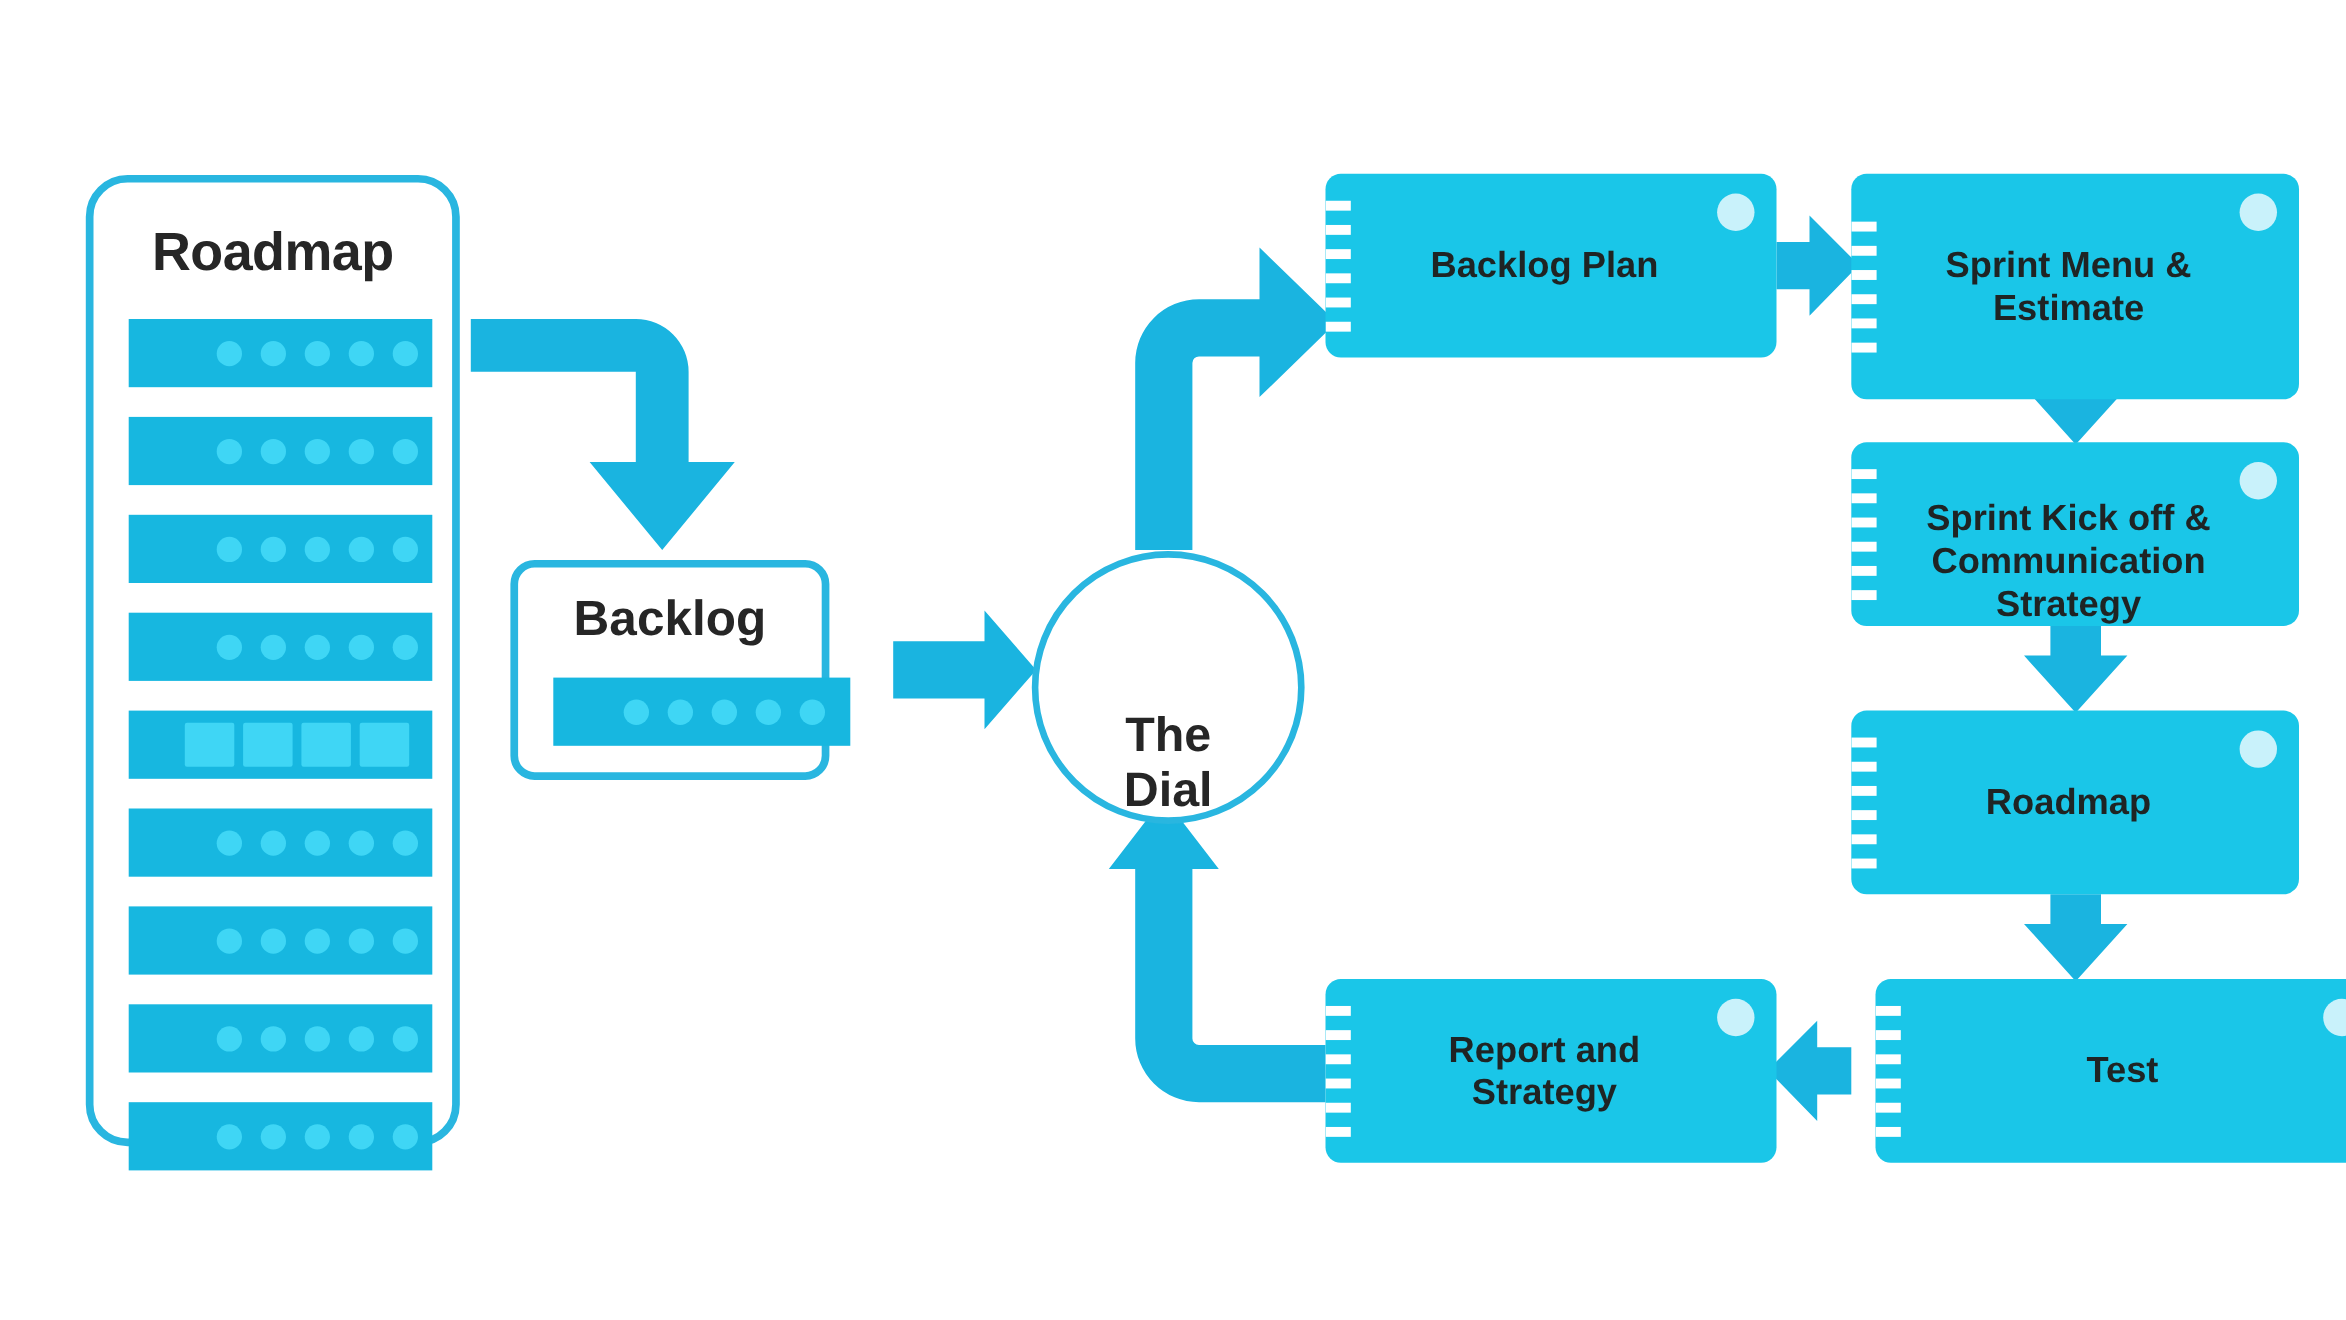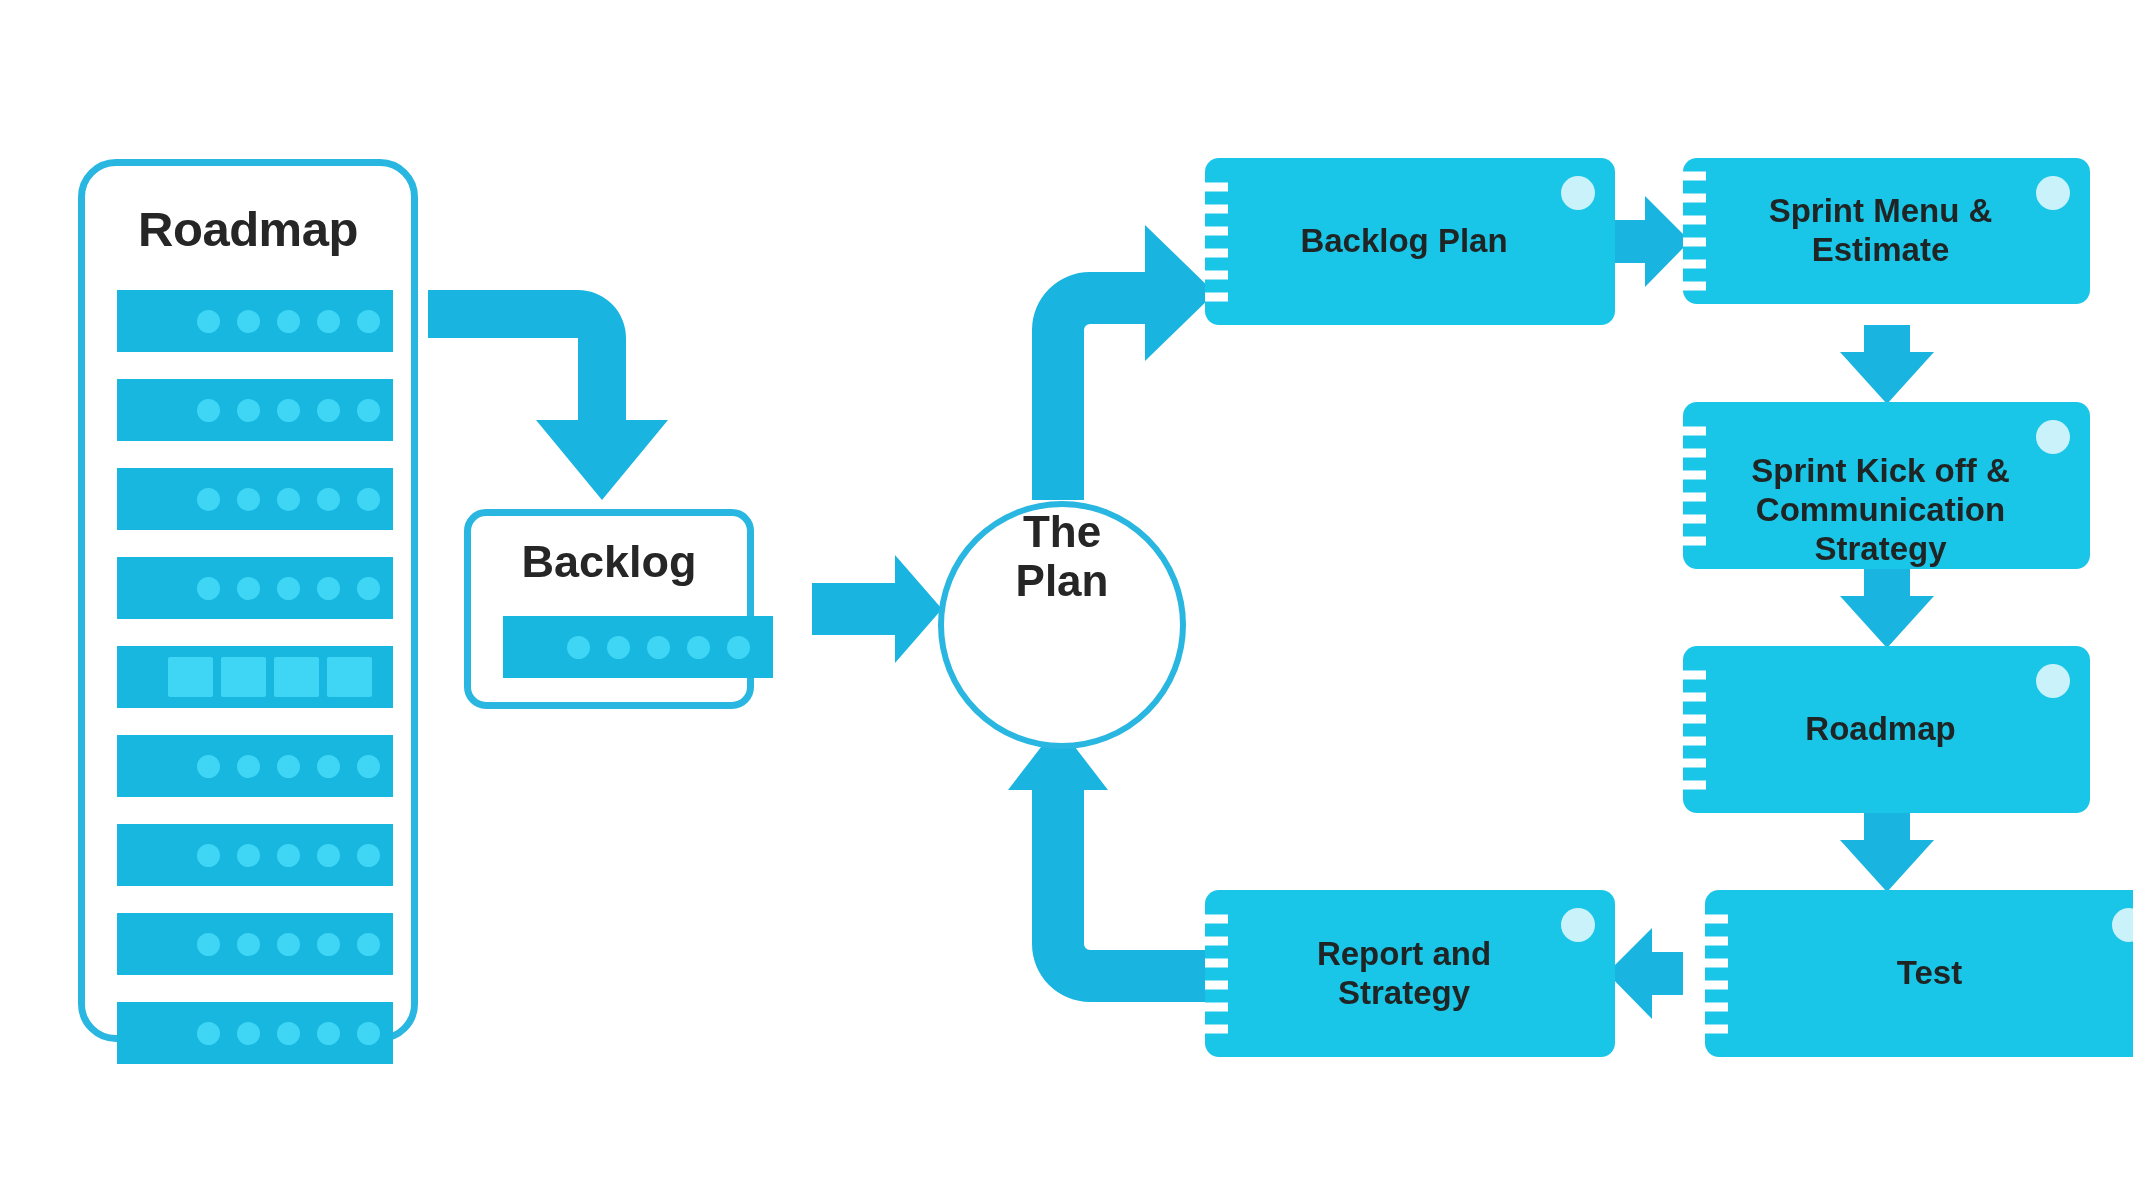--- a/index.html
+++ b/index.html
@@ -46,21 +46,21 @@
     position:absolute;left:32px;top:100px;width:270px;height:62px;
     background:#17b7e0;display:flex;align-items:center;
   }
   .backlog-bar .dots{display:flex;align-items:center;gap:17px;margin-left:64px;}
   .backlog-bar .dot{width:23px;height:23px;border-radius:50%;background:#3fd6f5;}
 
   
   .dial{
     position:absolute;left:938px;top:501px;width:248px;height:248px;
     border:6px solid #29b6e0;border-radius:50%;background:#ffffff;
-    box-sizing:border-box;display:flex;align-items:flex-start;justify-content:center;
+    box-sizing:border-box;display:flex;align-items:flex-end;justify-content:center;
   }
   .dial-label{
     font-size:44px;font-weight:bold;color:#262626;text-align:center;line-height:1.12;
   }
 
   
   .card{
     position:absolute;background:#1ac6e8;border-radius:14px;
     display:flex;align-items:center;justify-content:center;
     box-sizing:border-box;overflow:hidden;
@@ -74,21 +74,21 @@
     border-radius:50%;background:#c9f2fb;z-index:3;
   }
   .card .notches{
     position:absolute;left:0;top:50%;transform:translateY(-50%);
     display:flex;flex-direction:column;gap:13px;z-index:3;
   }
   .card .notches i{display:block;width:23px;height:9px;background:#ffffff;}
 
   
   #card-sprint-plan{left:1205px;top:158px;width:410px;height:167px;}
-  #card-sprint-menu{left:1683px;top:158px;width:407px;height:146px;}
+  #card-sprint-menu{left:1683px;top:158px;width:407px;height:205px;}
   #card-kickoff{left:1683px;top:402px;width:407px;height:167px;align-items:flex-end;}
   #card-execute{left:1683px;top:646px;width:407px;height:167px;}
   #card-test{left:1705px;top:890px;width:461px;height:167px;}
   #card-report{left:1205px;top:890px;width:410px;height:167px;}
 
   
   #arrows{position:absolute;left:0;top:0;width:2133px;height:1200px;pointer-events:none;}
 </style>
 </head>
 <body>
@@ -280,21 +280,21 @@
           <span class="dot"></span>
           <span class="dot"></span>
           <span class="dot"></span>
         </div>
     </div>
   </div>
 
   <div class="dial">
     <div class="dial-label">
       <span>The</span><br>
-      <span>Plan</span>
+      <span>Dial</span>
     </div>
   </div>
 
   <div class="card" id="card-sprint-plan">
     <span class="notches">
         <i></i>
         <i></i>
         <i></i>
         <i></i>
         <i></i>

